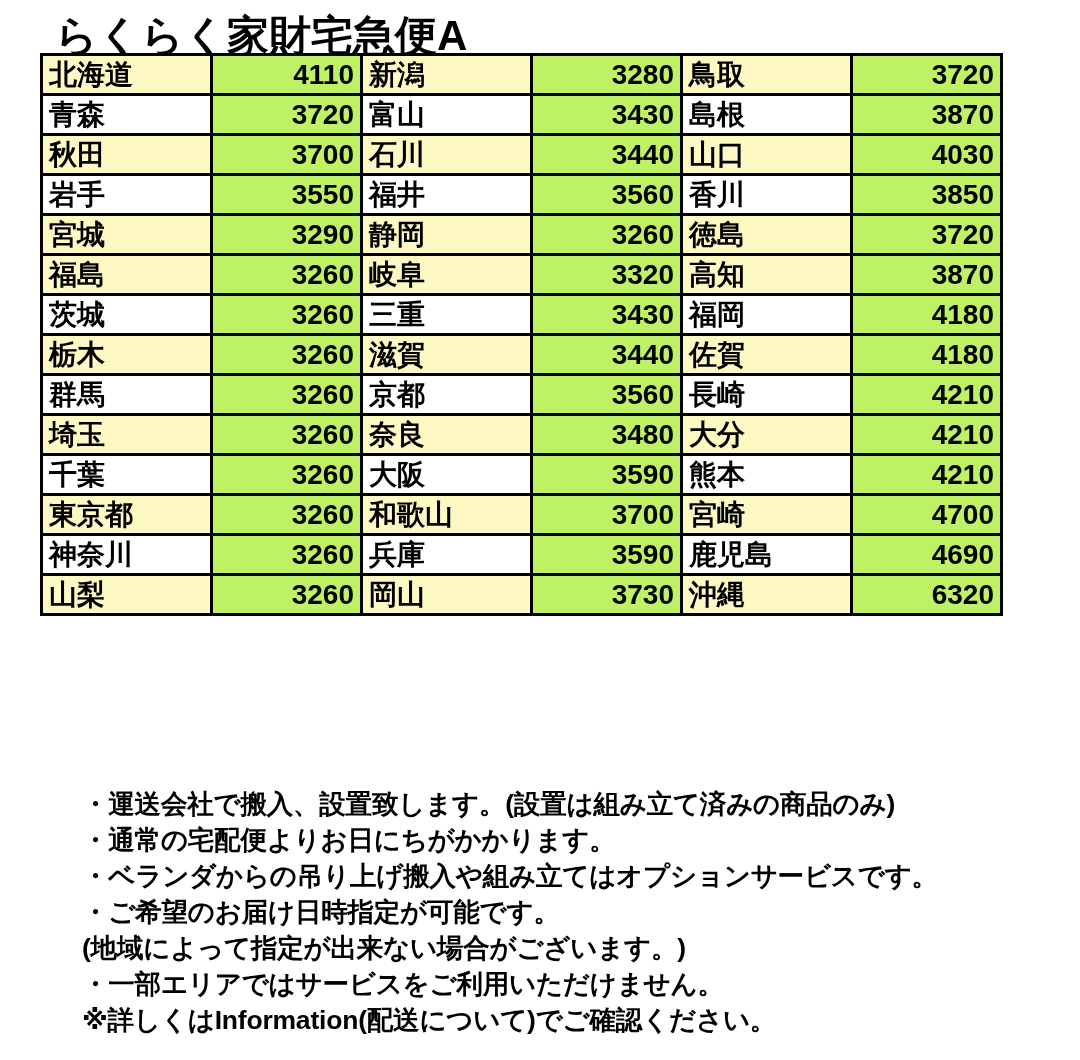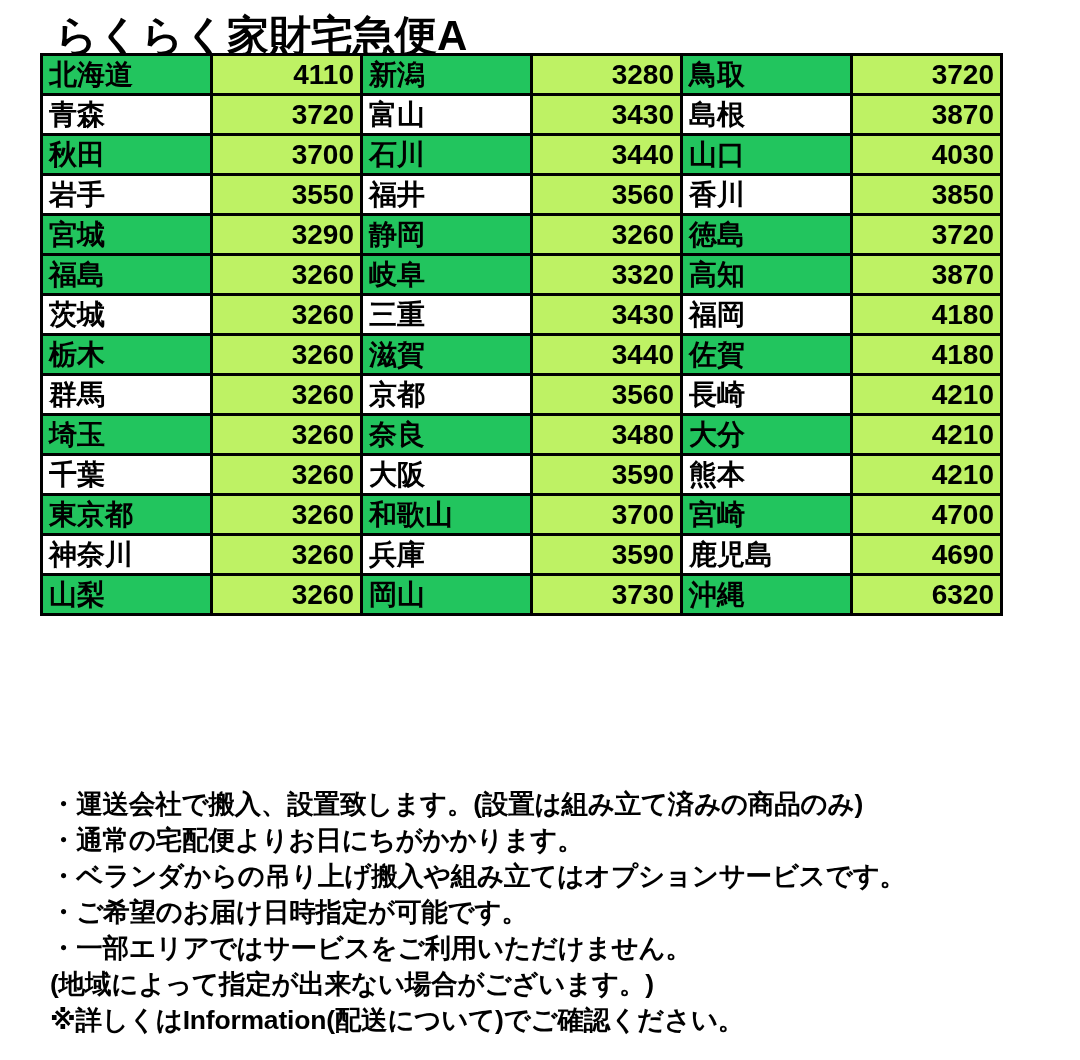--- a/index.html
+++ b/index.html
@@ -41,41 +41,42 @@
     box-sizing: border-box;
     white-space: nowrap;
     overflow: hidden;
   }
   .rate-table td.empty {
     border: none;
   }
   td.pref {
     width: 170px;
     text-align: left;
-    background: #22c55e;
+    background: #fef9c3;
   }
   td.price {
     width: 150px;
     text-align: right;
     background: #bef264;
   }
   td.pref-white {
     background: #ffffff;
   }
   .notes {
     position: absolute;
     left: 50px;
     top: 786px;
     font-size: 26.5px;
     line-height: 36px;
     font-weight: bold;
     letter-spacing: -0.2px;
   }
   .notes div {
     white-space: nowrap;
+    margin-left: 32px;
   }
 </style>
 </head>
 <body>
 
 <div class="page-title">らくらく家財宅急便A</div>
 
 <table class="rate-table">
   <tbody>
       <tr>
@@ -191,16 +192,16 @@
         <td class="price">6320</td>
       </tr>
     </tbody>
 </table>
 
 <div class="notes">
     <div>・運送会社で搬入、設置致します。(設置は組み立て済みの商品のみ)</div>
     <div>・通常の宅配便よりお日にちがかかります。</div>
     <div>・ベランダからの吊り上げ搬入や組み立てはオプションサービスです。</div>
     <div>・ご希望のお届け日時指定が可能です。</div>
+    <div>(地域によって指定が出来ない場合がございます。)</div>
     <div>・一部エリアではサービスをご利用いただけません。</div>
-    <div>(地域によって指定が出来ない場合がございます。)</div>
     <div>※詳しくはInformation(配送について)でご確認ください。</div>
   </div>
 
 </body></html>

